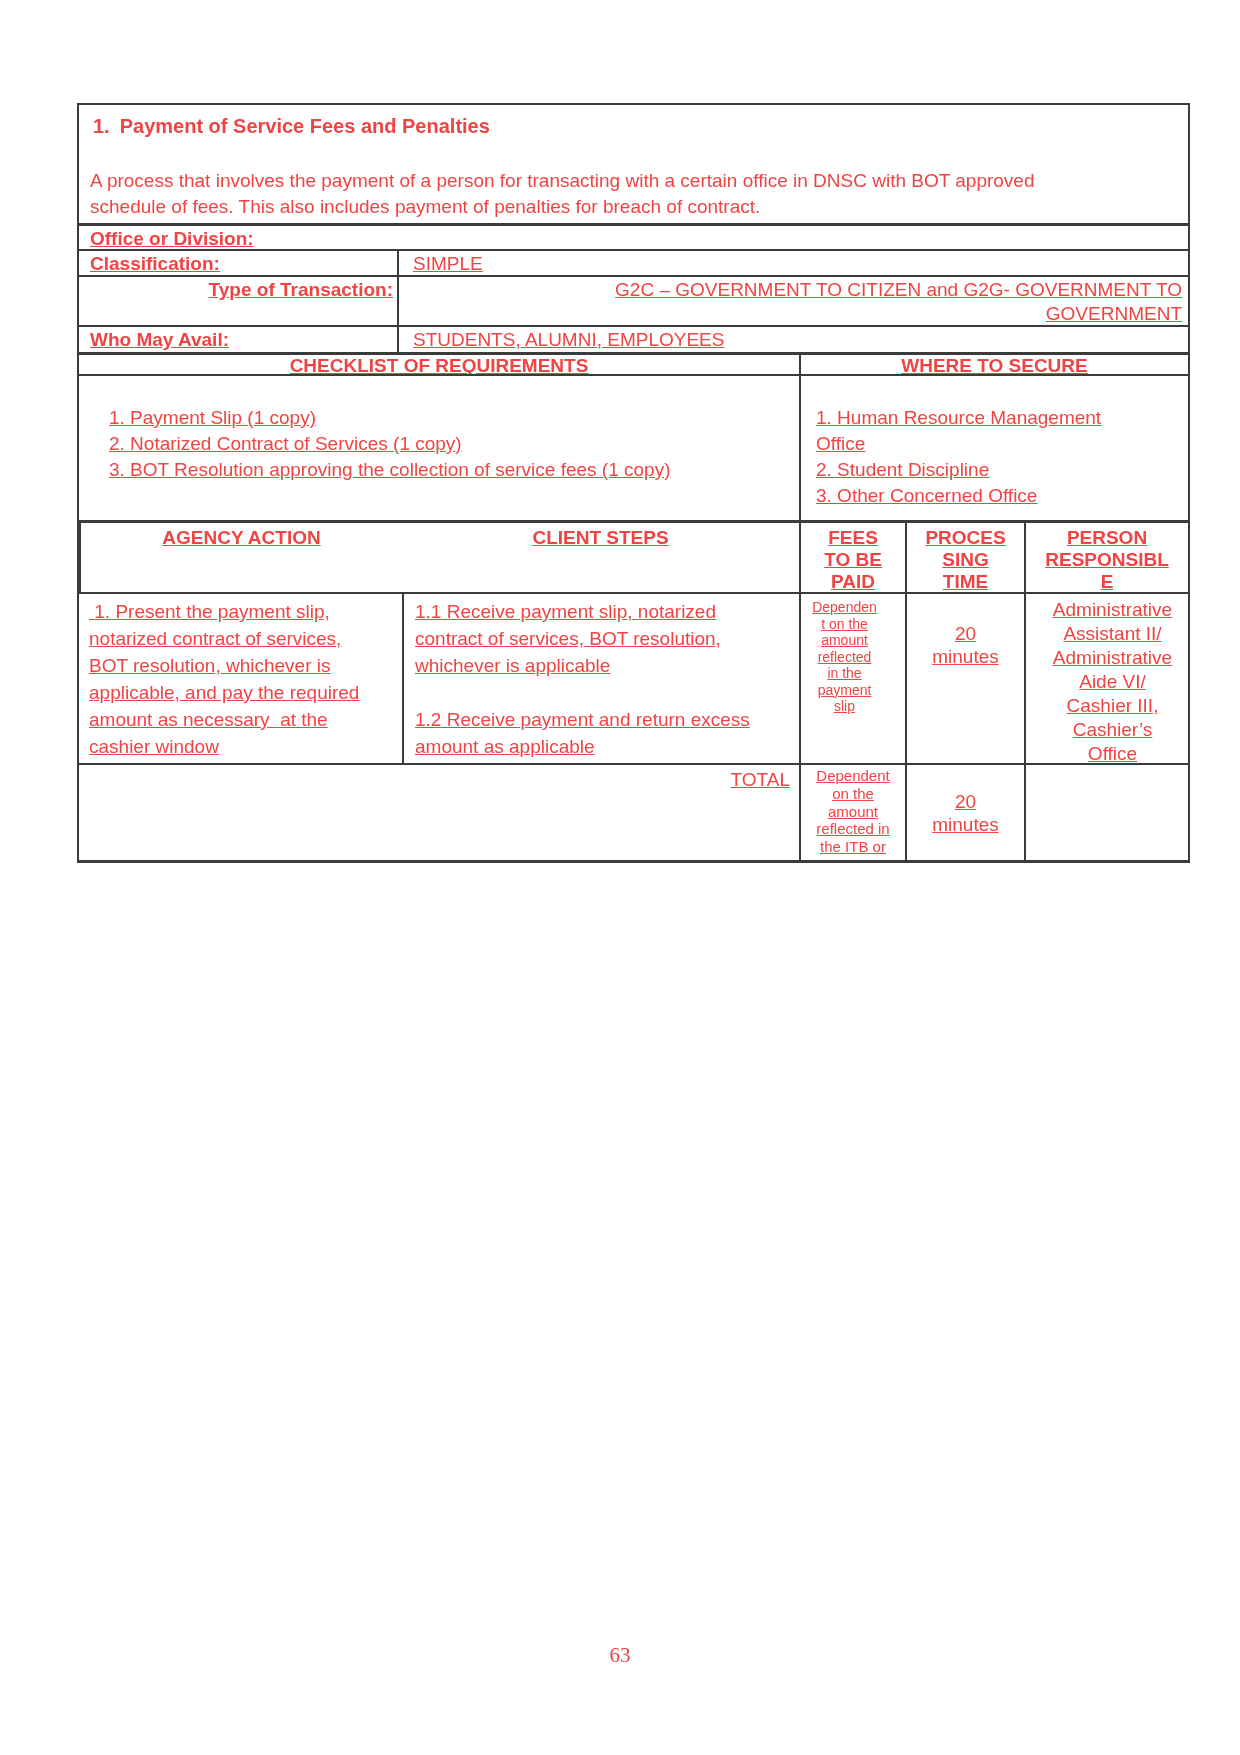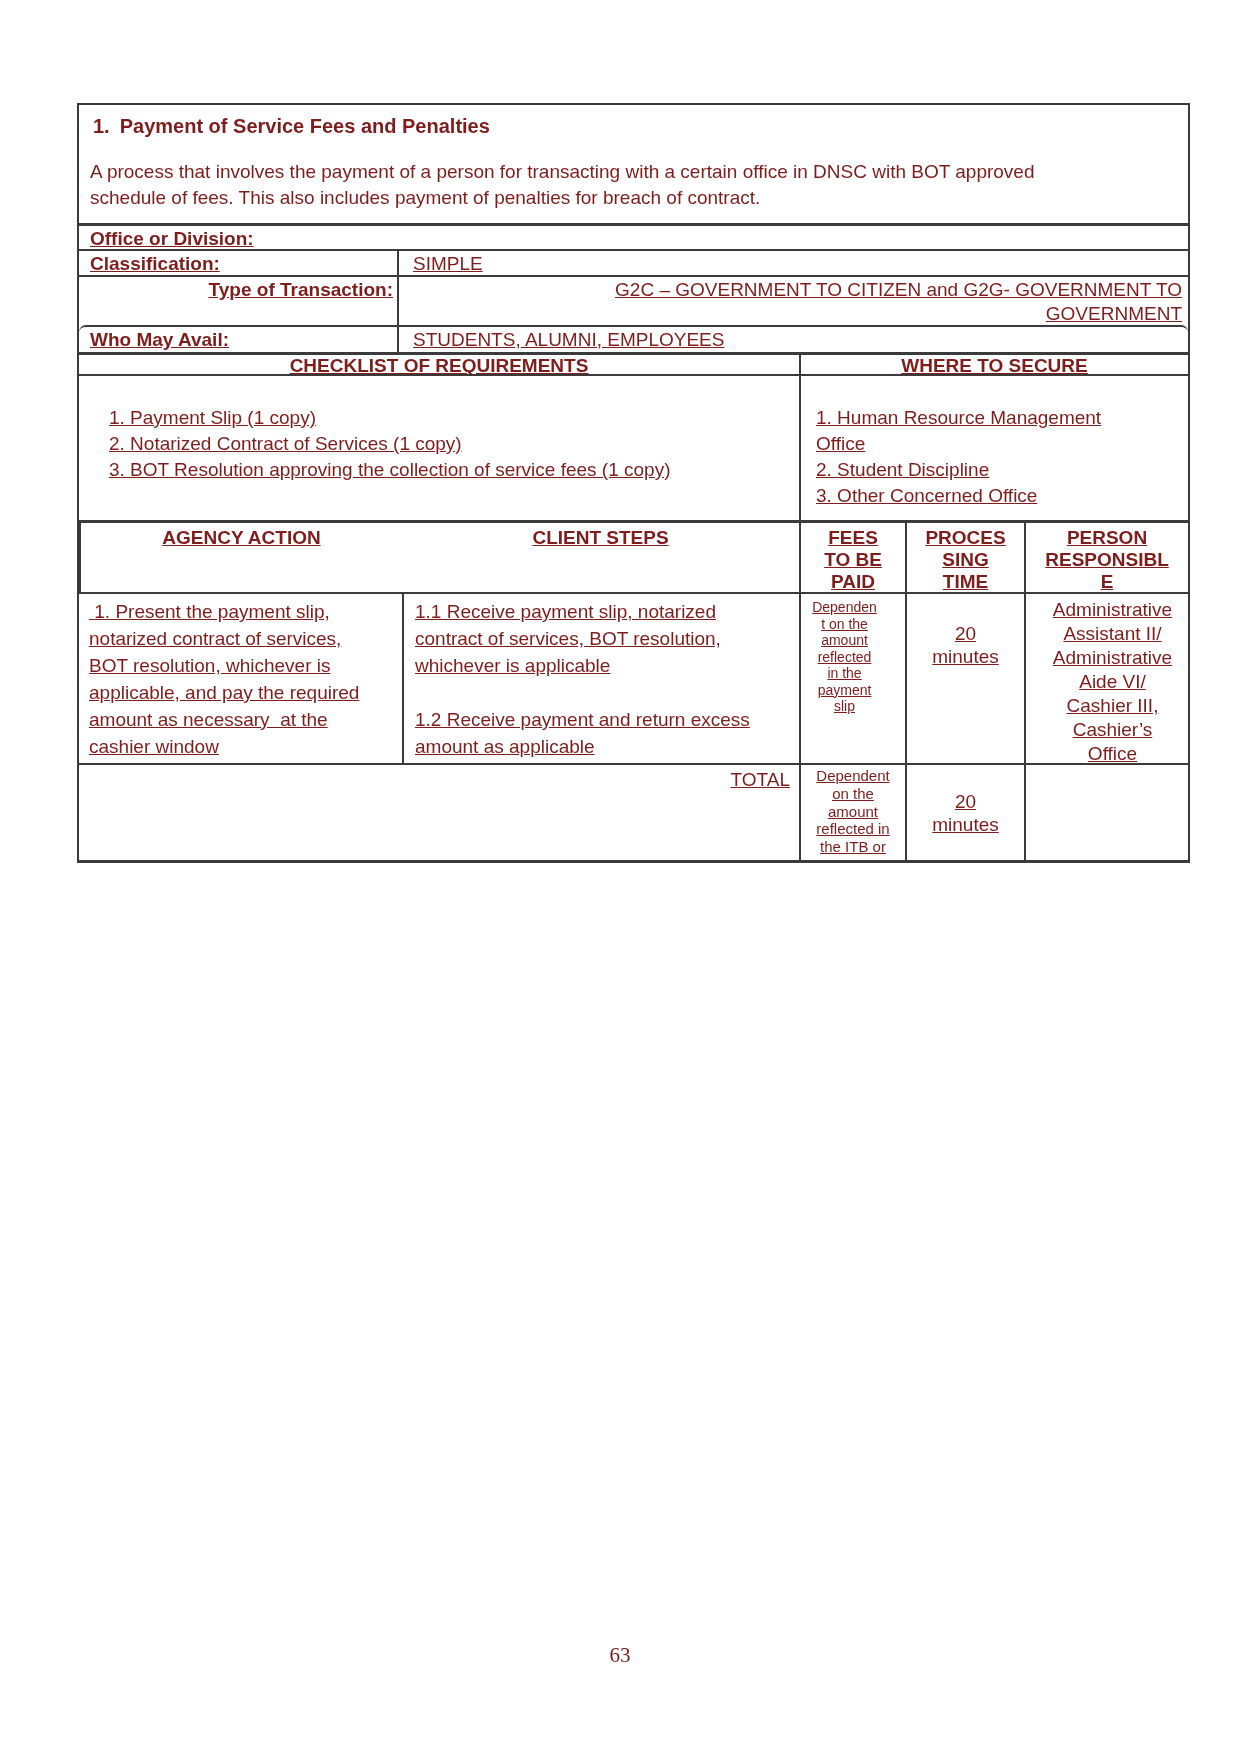--- a/index.html
+++ b/index.html
@@ -2,21 +2,21 @@
 <html><head>
 <meta charset="utf-8">
 <style>
   html,body{margin:0;padding:0;background:#ffffff;}
   .page{
     position:relative;
     width:1240px;
     height:1755px;
     background:#ffffff;
     font-family:"Liberation Sans","DejaVu Sans",sans-serif;
-    color:#7f1d1d;
+    color:#ef4444;
     overflow:hidden;
   }
   .doc-table{
     position:absolute;
     left:77px;
     top:103px;
     width:1113px;
     border:2px solid #3b3b3b;
     border-bottom-width:3px;
     box-sizing:border-box;
@@ -25,27 +25,27 @@
   .sec{box-sizing:border-box;overflow:hidden;}
   .cell{box-sizing:border-box;overflow:hidden;white-space:pre-wrap;text-decoration:underline;}
   .b-top{border-top:2px solid #3b3b3b;}
   .b-top-heavy{border-top:3px solid #3b3b3b;}
   .b-left{border-left:2px solid #3b3b3b;}
 
   
   .sec-headerblock{height:118px;padding:9px 14px 0 11px;}
   .doc-title{font-weight:bold;font-size:20px;line-height:24px;margin-left:3px;}
   .doc-title-number{display:inline-block;margin-right:10px;}
-  .doc-desc{font-size:19px;line-height:26px;margin-top:21px;white-space:pre-wrap;}
+  .doc-desc{font-size:19px;line-height:26px;margin-top:30px;white-space:pre-wrap;}
 
   
   .info-row{display:grid;grid-template-columns:318px 1fr;}
   .info-row.h26{height:26px;}
   .info-row.h50{height:50px;text-align:right;}
-  .info-row.h27{height:27px;border-radius:7px;}
+  .info-row.h27{height:27px;}
   .info-label{font-weight:bold;font-size:19px;line-height:24px;padding:1px 4px 0 11px;}
   .info-value{font-size:19px;line-height:24px;padding:1px 6px 0 14px;}
 
   
   .checklist-grid{display:grid;grid-template-columns:720px 1fr;}
   .sec-checklist-header{height:22px;}
   .checklist-head{font-weight:bold;font-size:19px;line-height:20px;text-align:center;padding-top:1px;}
   .sec-checklist-body{height:146px;}
   .checklist-req{font-size:19px;line-height:26px;padding:29px 6px 0 30px;}
   .checklist-src{font-size:19px;line-height:26px;padding:29px 6px 0 15px;}

